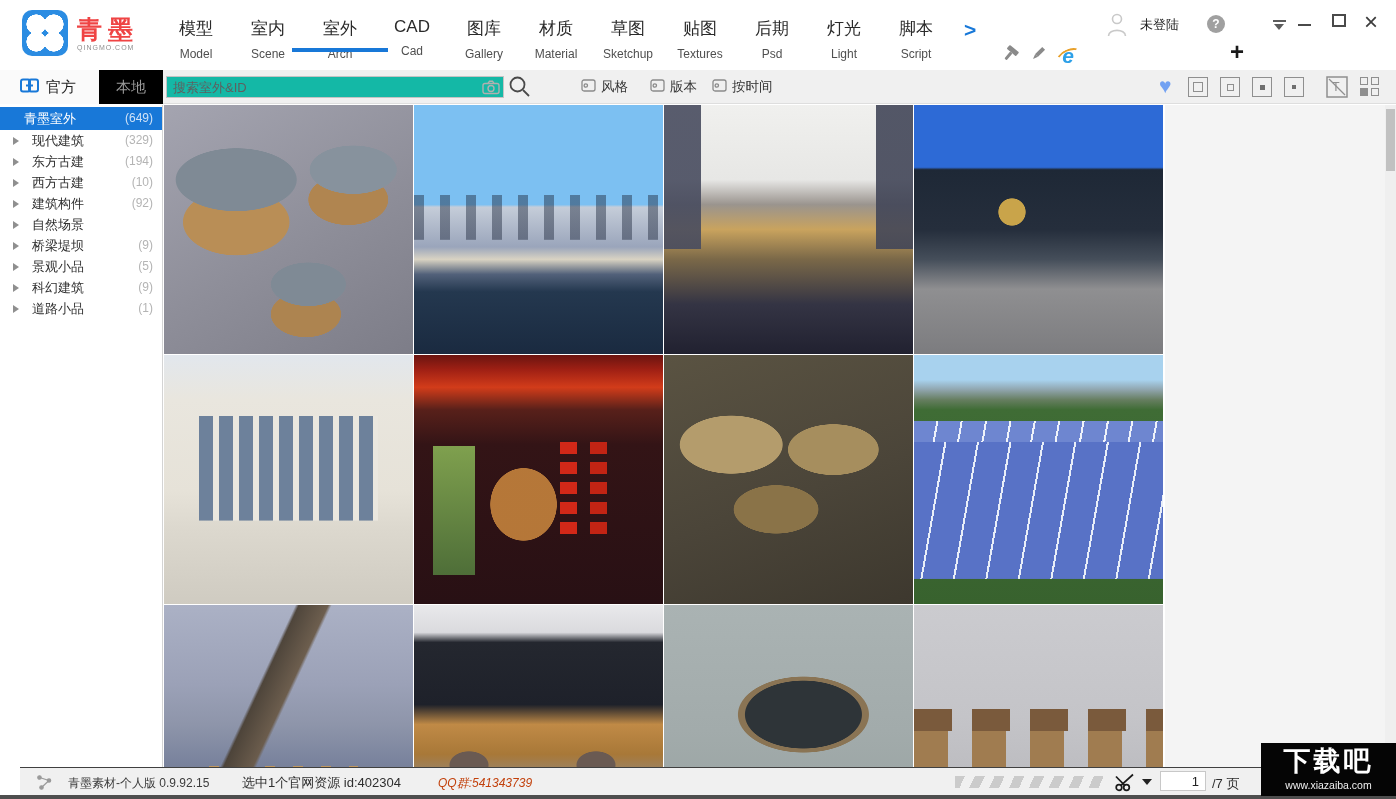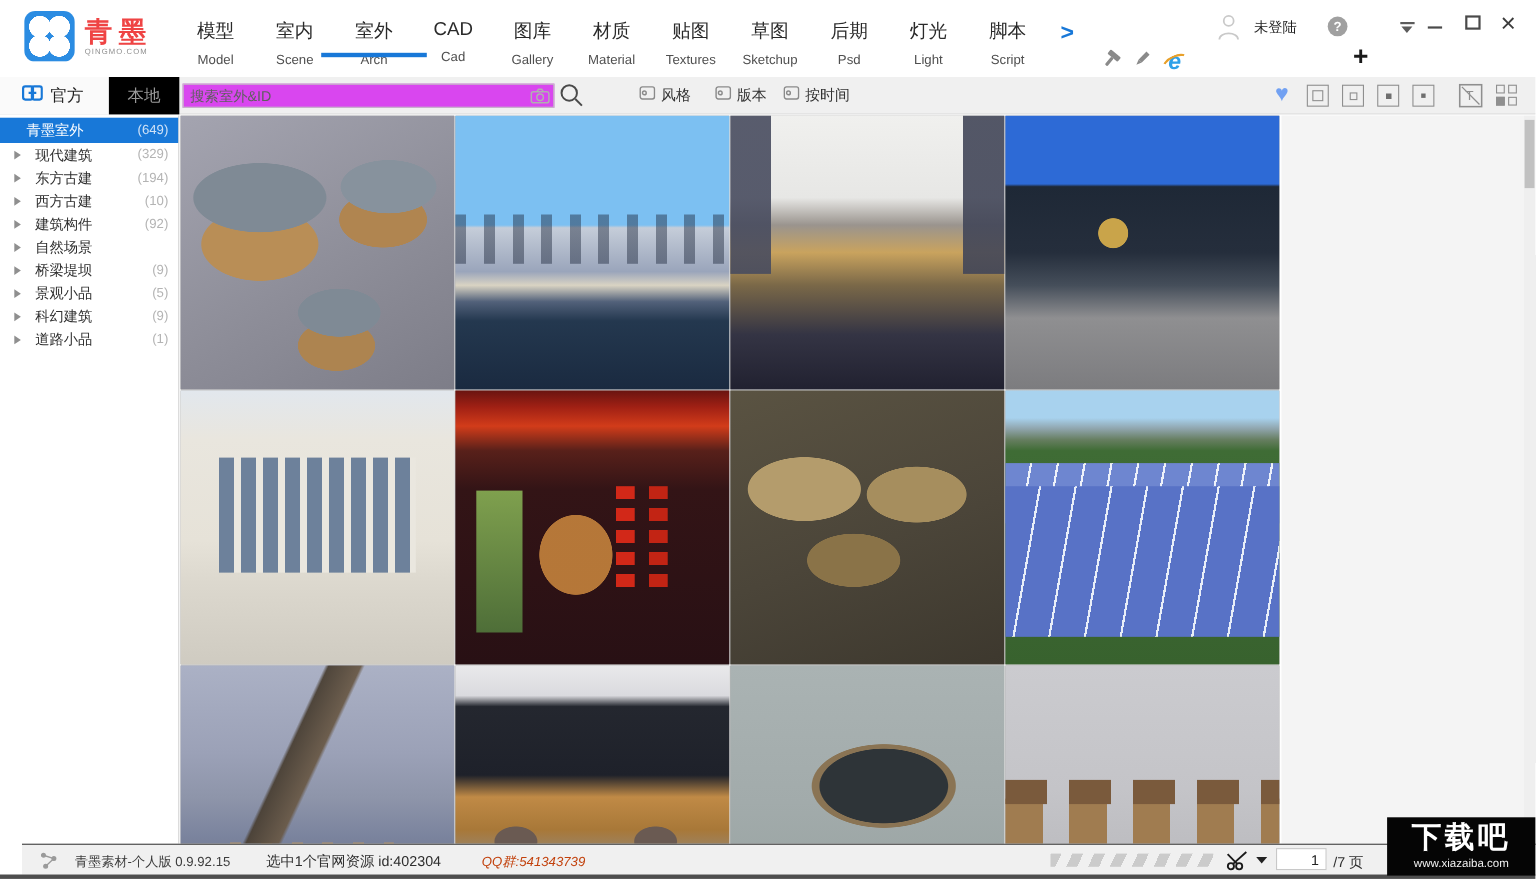--- a/index.html
+++ b/index.html
@@ -49,21 +49,21 @@
   .max-btn { position:absolute; left:1332px; top:14px; width:14px; height:13px; border:2px solid #4a4a4a; background:#fff; }
   .close-btn { position:absolute; left:1364px; top:8px; font-size:24px; color:#3c3c3c; line-height:28px; }
   .plus-btn { position:absolute; left:1230px; top:38px; font-size:24px; color:#1a1a1a; font-weight:bold; }
 
   
   .toolbar { position:absolute; left:0; top:70px; width:1396px; height:34px; background:#f0f0f0; border-bottom:1px solid #dedede; }
   .src-official { position:absolute; left:0; top:0; width:99px; height:34px; background:#fafafa; display:flex; align-items:center; padding-left:20px; gap:7px; }
   .src-official .lbl { font-size:15px; color:#1f1f1f; }
   .src-local { position:absolute; left:99px; top:0; width:64px; height:34px; background:#000000; display:flex; align-items:center; justify-content:center; }
   .src-local .lbl { font-size:15px; color:#9a9a9a; }
-  .search-box { position:absolute; left:166px; top:6px; width:338px; height:22px; background:#d946ef; border:1px solid #c4c4c4; display:flex; align-items:center; }
+  .search-box { position:absolute; left:166px; top:6px; width:338px; height:22px; background:#14b8a6; border:1px solid #c4c4c4; display:flex; align-items:center; }
   .search-box input { flex:1; border:none; outline:none; font-size:13px; color:#333; padding:0 6px; background:rgba(0,0,0,0); font-family:inherit; }
   .search-box input::placeholder { color:#5f5f5f; opacity:1; }
   .camera-btn { width:24px; display:flex; justify-content:center; }
   .magnifier-btn { position:absolute; left:508px; top:5px; }
   .filter-btn { position:absolute; top:8px; display:flex; align-items:center; gap:5px; cursor:default; }
   .filter-btn .lbl { font-size:13.5px; color:#333; }
   .filter-style { left:581px; } .filter-version { left:650px; } .filter-time { left:712px; }
   .heart-btn { position:absolute; left:1159px; top:4px; font-size:21px; color:#72a1f2; }
   .size-btn { position:absolute; top:7px; width:20px; height:20px; border:1px solid #8f8f8f; display:flex; align-items:center; justify-content:center; }
   .size-1 { left:1188px; } .size-2 { left:1220px; } .size-3 { left:1252px; } .size-4 { left:1284px; }
@@ -142,26 +142,26 @@
       </div>
     <div class="nav-tab">
         <span class="cn">图库</span>
         <span class="en">Gallery</span>
       </div>
     <div class="nav-tab">
         <span class="cn">材质</span>
         <span class="en">Material</span>
       </div>
     <div class="nav-tab">
+        <span class="cn">草图</span>
+        <span class="en">Sketchup</span>
+      </div>
+    <div class="nav-tab">
         <span class="cn">贴图</span>
         <span class="en">Textures</span>
-      </div>
-    <div class="nav-tab">
-        <span class="cn">草图</span>
-        <span class="en">Sketchup</span>
       </div>
     <div class="nav-tab">
         <span class="cn">后期</span>
         <span class="en">Psd</span>
       </div>
     <div class="nav-tab">
         <span class="cn">灯光</span>
         <span class="en">Light</span>
       </div>
     <div class="nav-tab">

